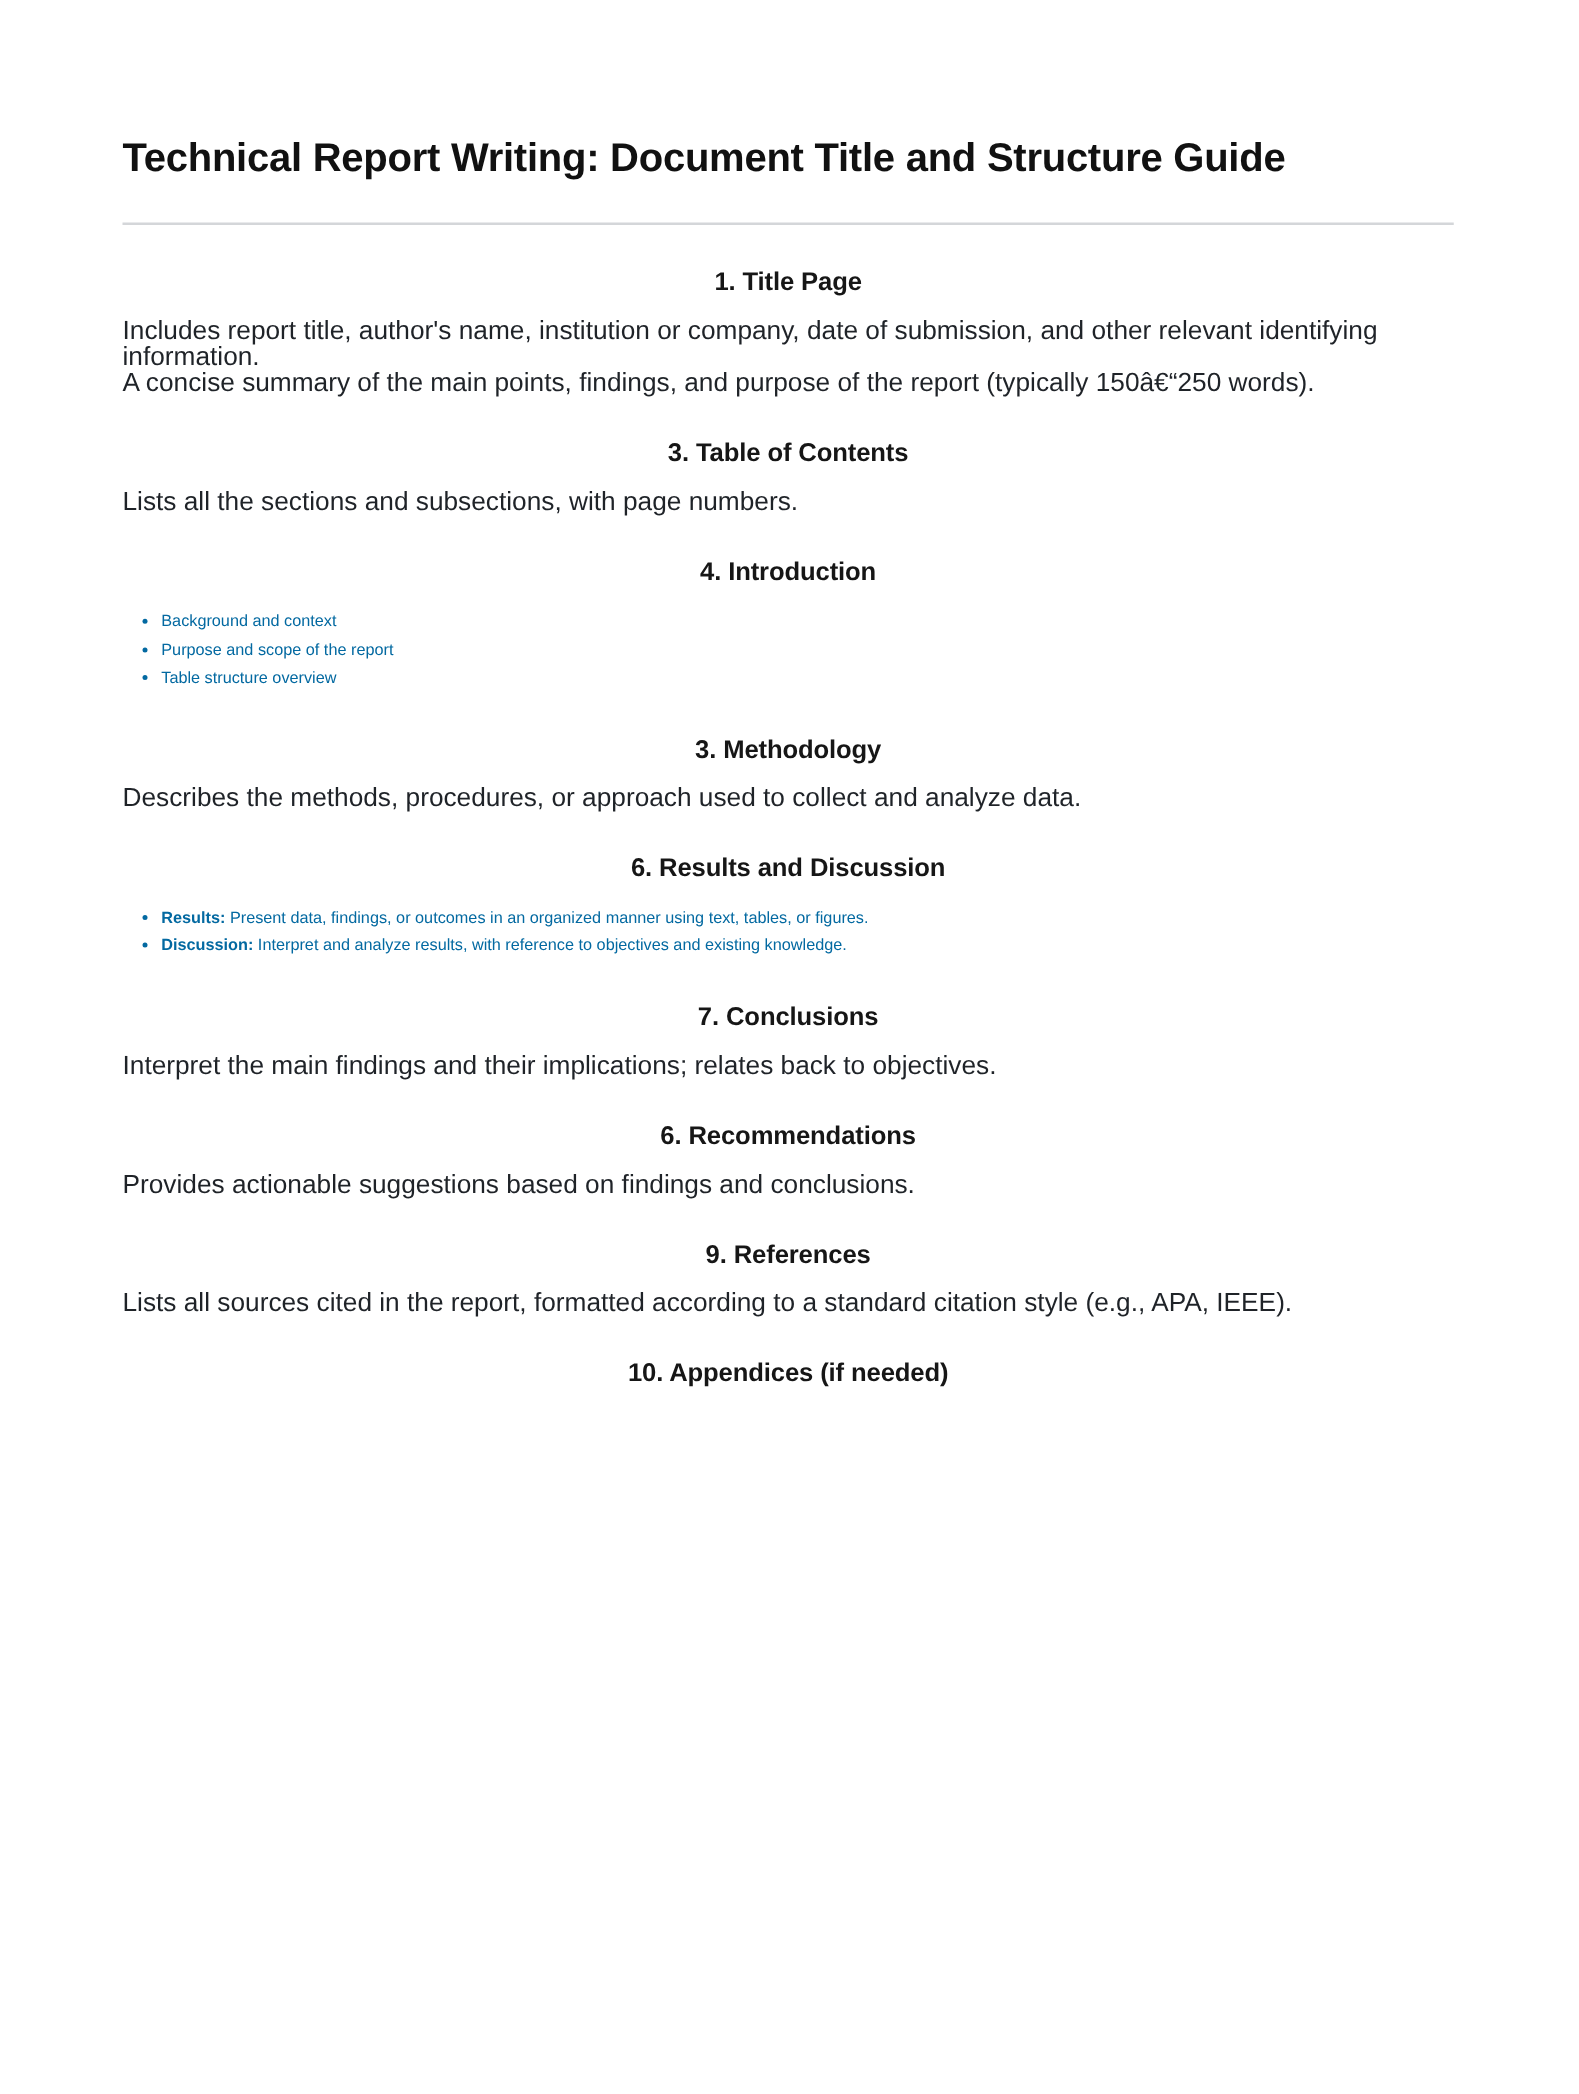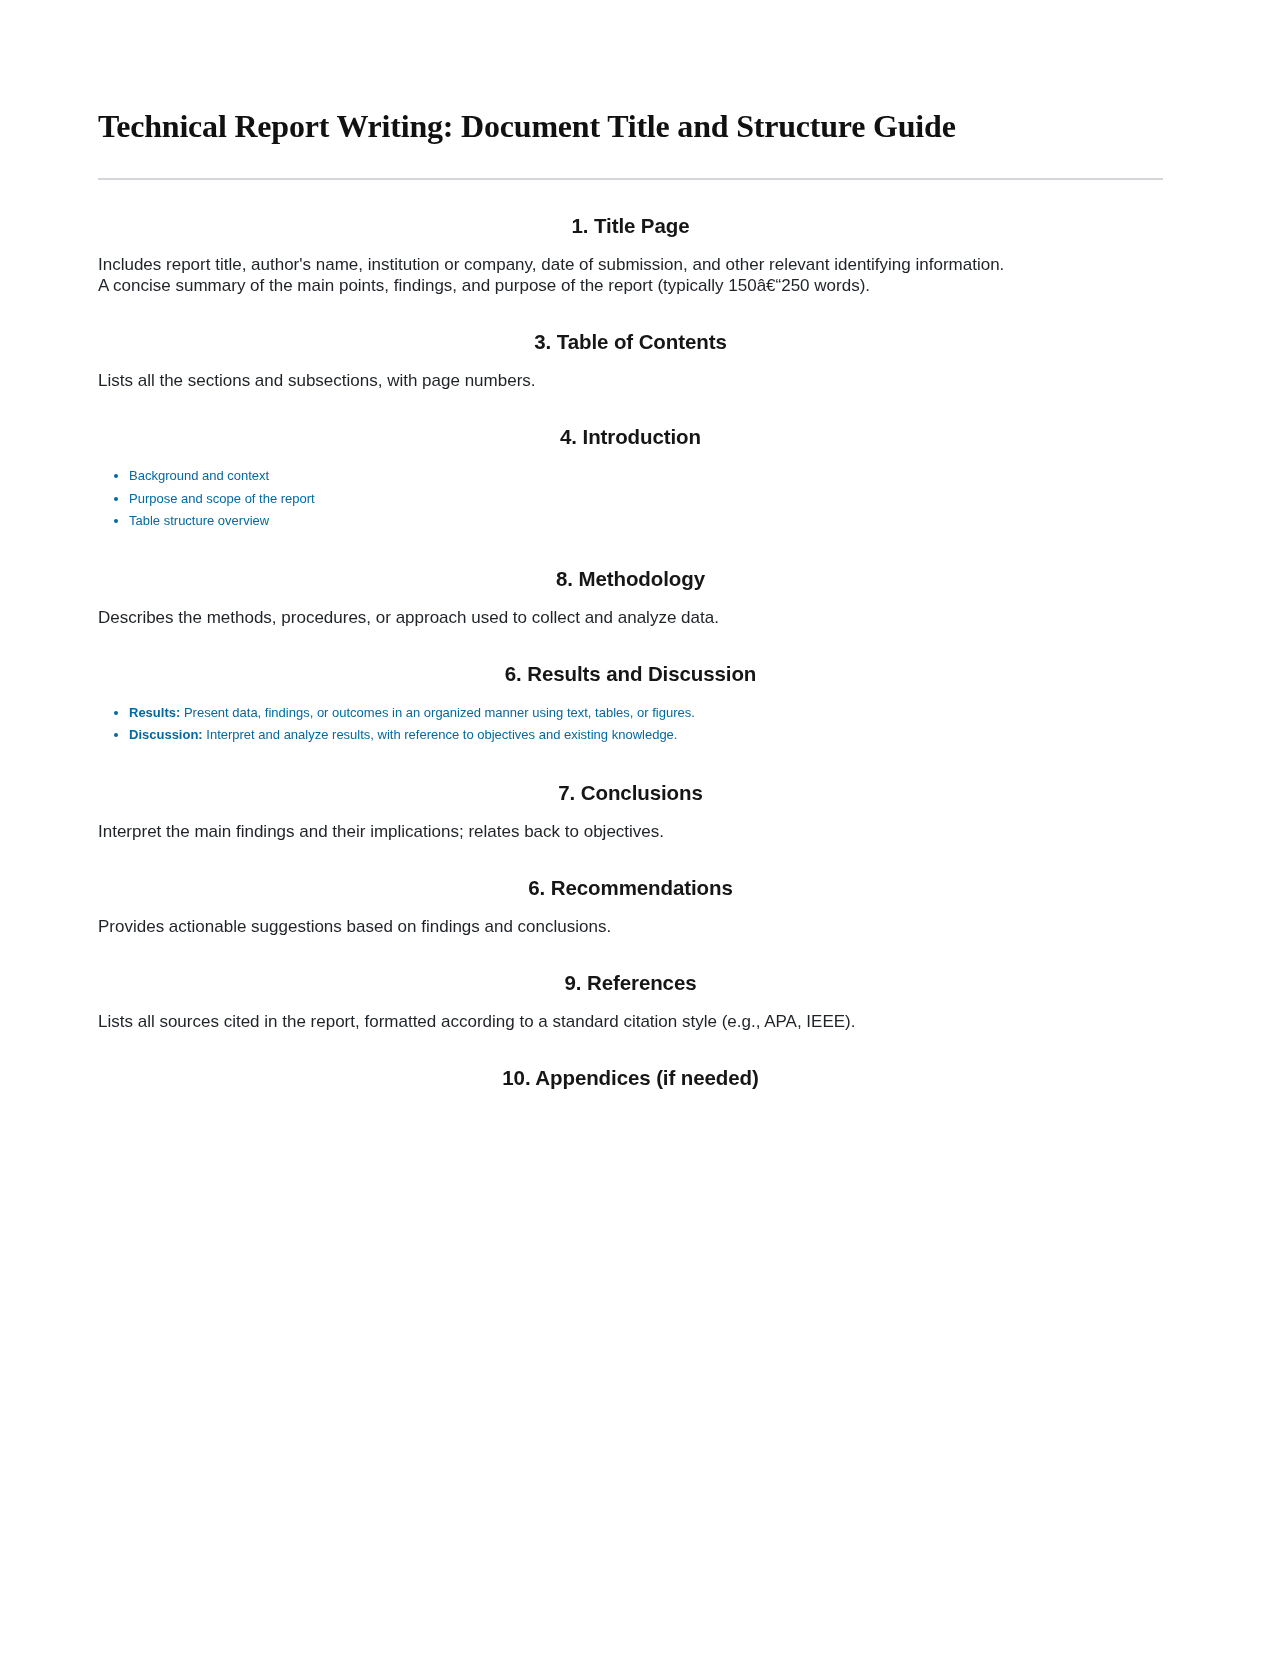--- a/index.html
+++ b/index.html
@@ -12,39 +12,38 @@
     padding: 104px 100px 60px 98px;
   }
   .doc { width: 1065px; }
   h1.doc-title {
     font-size: 32px;
     line-height: 44px;
     font-weight: 700;
     color: #111111;
     max-width: 1030px;
     letter-spacing: -0.2px;
-    font-family: Liberation Serif, serif;
   }
   .title-rule {
     border: none;
     border-top: 2px solid #d4d6d9;
     margin: 30px 0 0 0;
     width: 1065px;
   }
   .section h2 {
     font-size: 20.5px;
     line-height: 26px;
     font-weight: 700;
     color: #161616;
     margin: 33px 0 15px 0;
     letter-spacing: -0.1px;
     text-align: center;
   }
   .section p {
-    font-size: 17px;
+    font-size: 21px;
     line-height: 21px;
     color: #1f2328;
   }
   .section ul {
     list-style: disc;
     padding-left: 31px;
     margin: 0;
   }
   .section li {
     font-size: 13px;
@@ -78,21 +77,21 @@
   <div class="section">
     <h2>4. Introduction</h2>
     <ul>
       <li><span>Background and context</span></li>
       <li><span>Purpose and scope of the report</span></li>
       <li><span>Table structure overview</span></li>
     </ul>
   </div>
 
   <div class="section">
-    <h2>8. Methodology</h2>
+    <h2>3. Methodology</h2>
     <p>Describes the methods, procedures, or approach used to collect and analyze data.</p>
   </div>
 
   <div class="section">
     <h2>6. Results and Discussion</h2>
     <ul>
       <li><span class="lead">Results:</span><span> Present data, findings, or outcomes in an organized manner using text, tables, or figures.</span></li>
       <li><span class="lead">Discussion:</span><span> Interpret and analyze results, with reference to objectives and existing knowledge.</span></li>
     </ul>
   </div>

